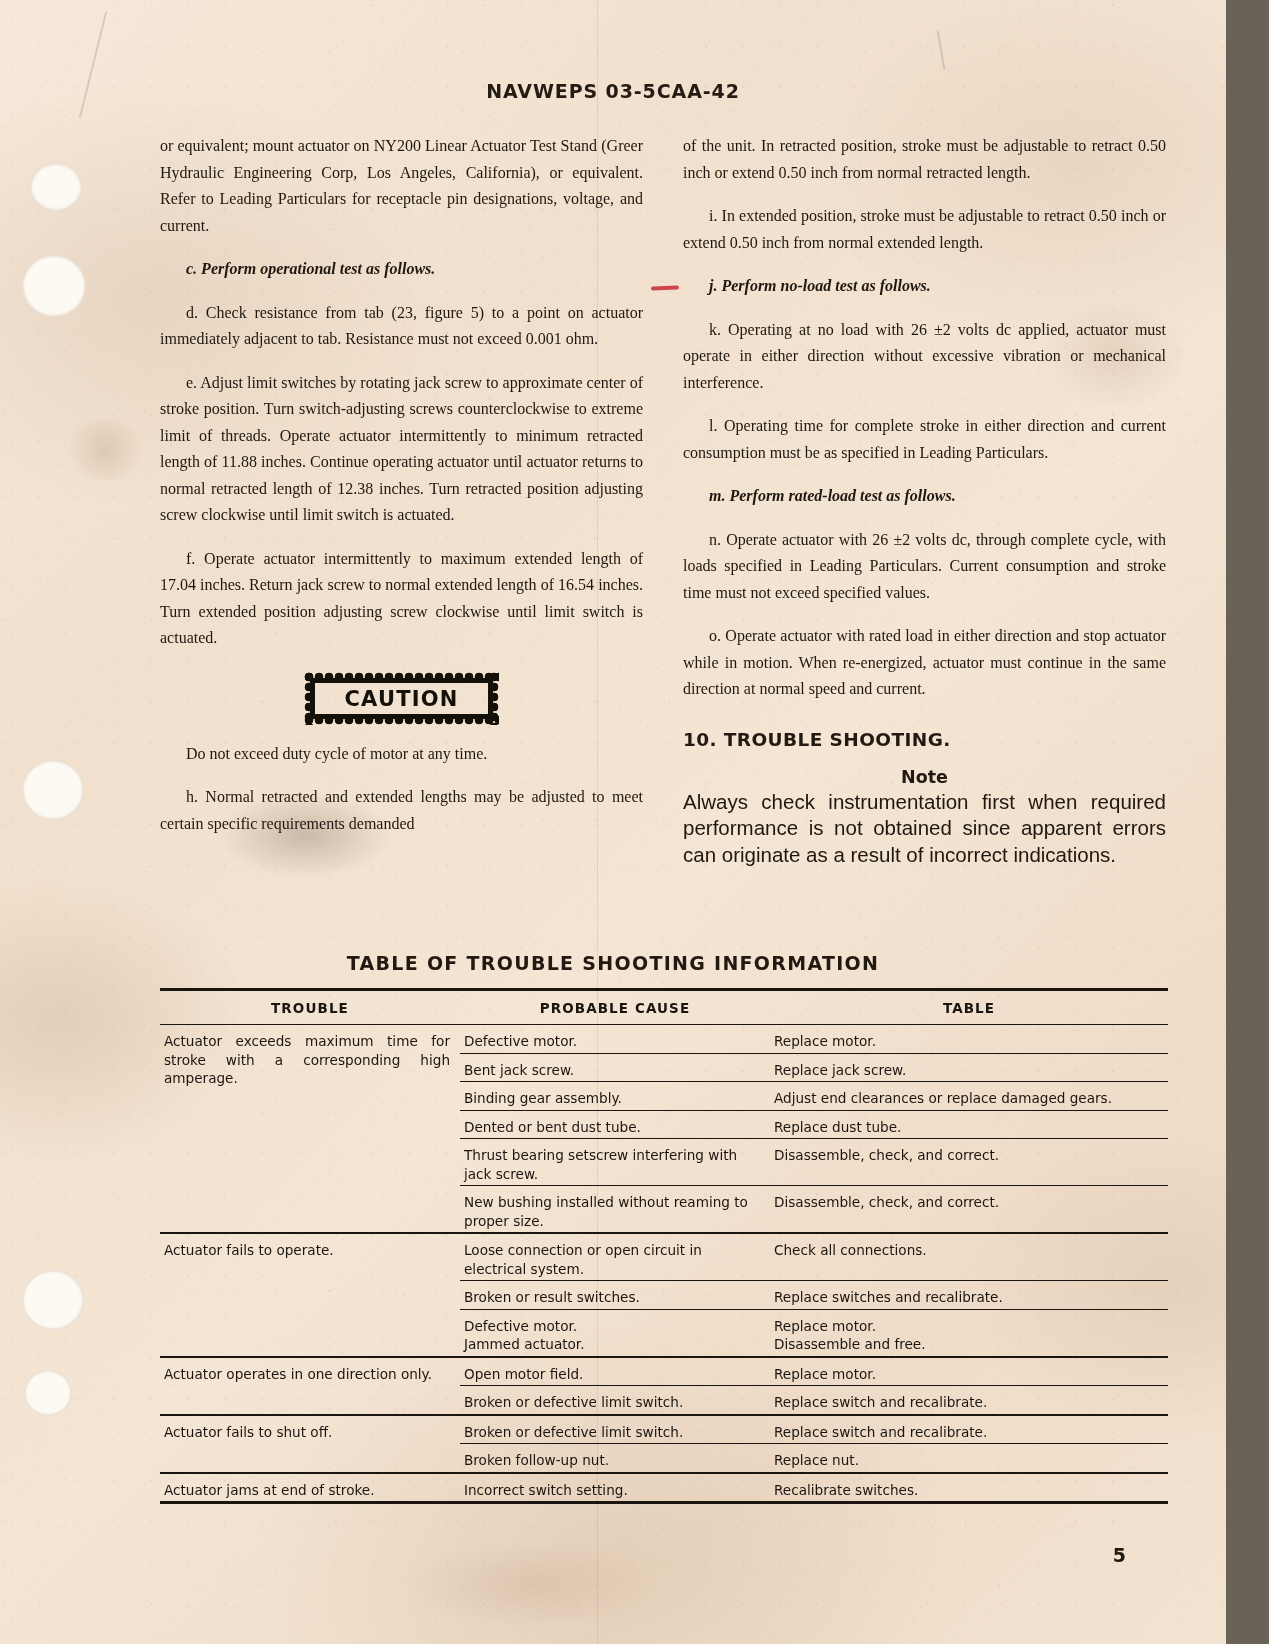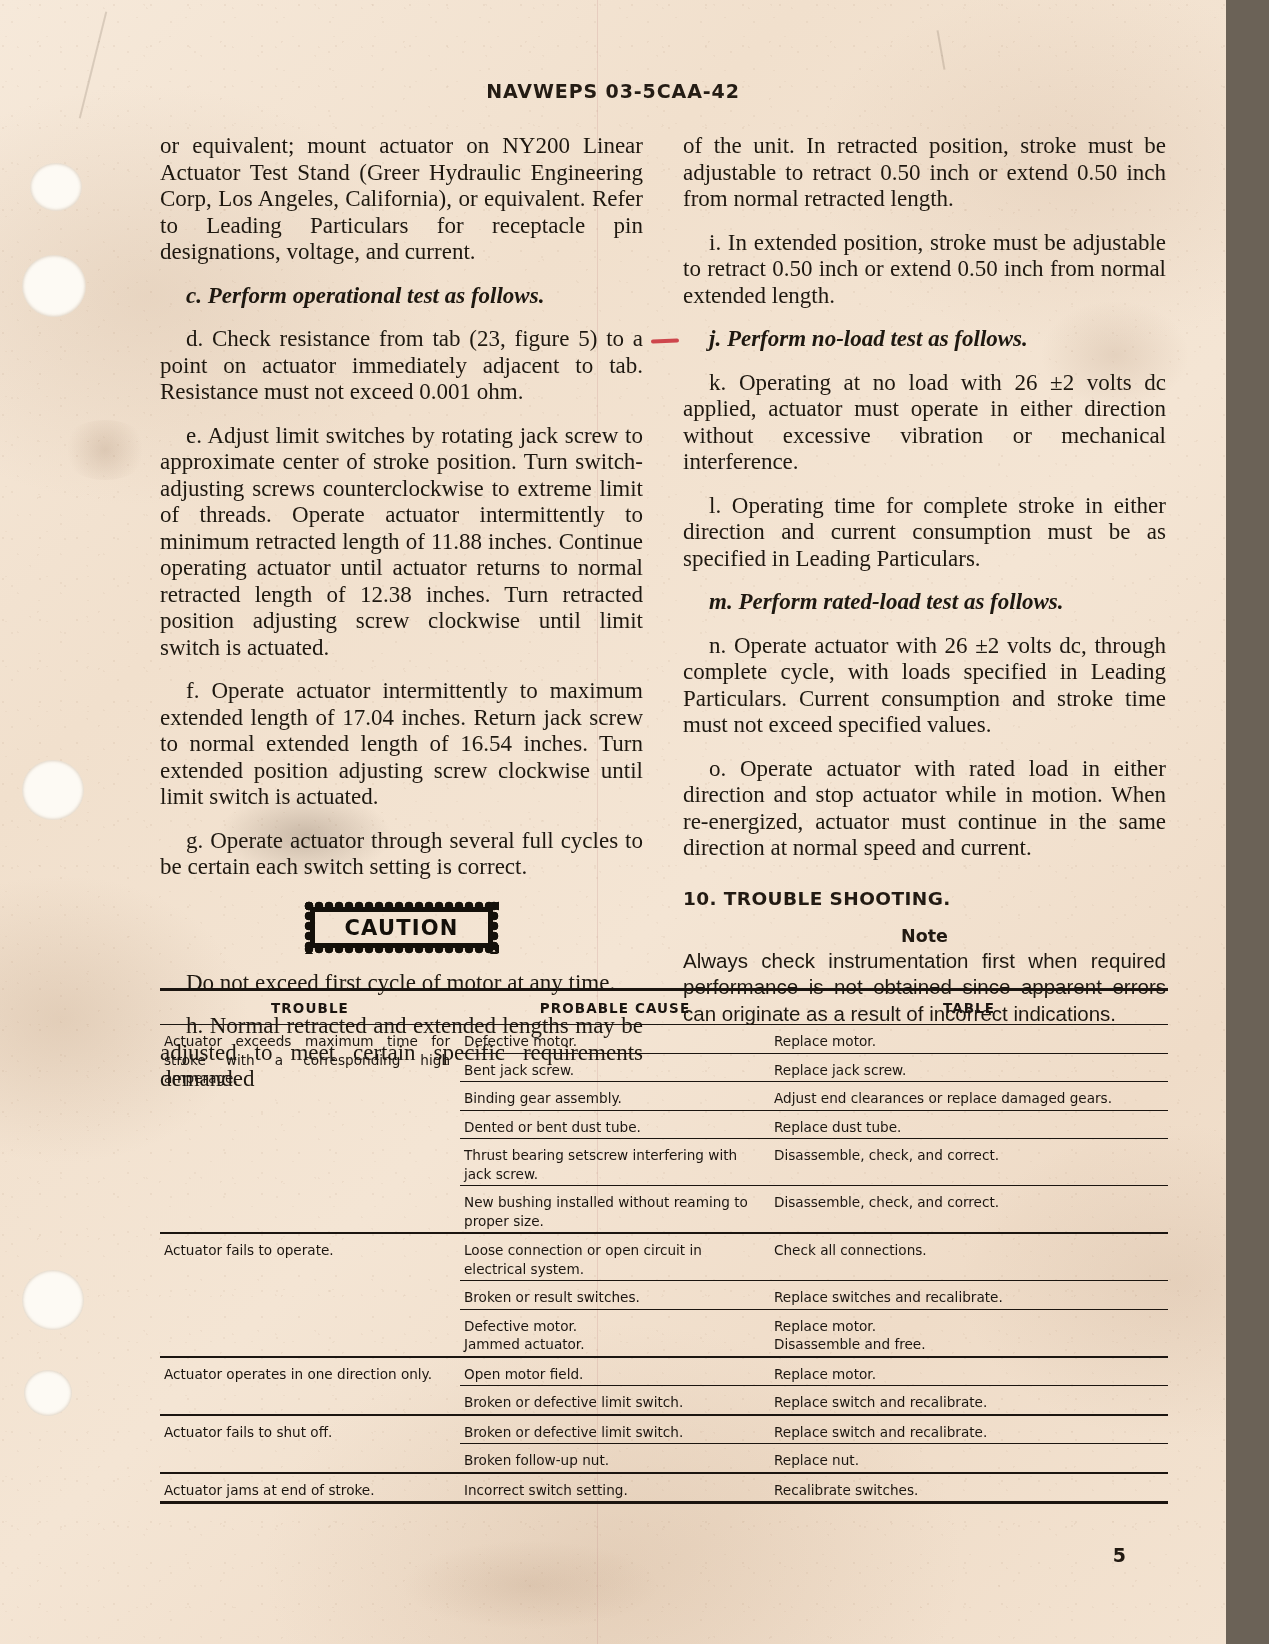--- a/index.html
+++ b/index.html
@@ -78,21 +78,21 @@
     left: 160px;
     width: 1006px;
     display: flex;
     justify-content: space-between;
   }
   .col { width: 483px; }
 
   p.body {
     margin: 0 0 17px 0;
     font-family: "Liberation Serif", serif;
-    font-size: 23px;
+    font-size: 16px;
     line-height: 26.5px;
     text-align: justify;
     color: #1e1810;
     -webkit-hyphens: none;
     hyphens: none;
   }
   p.indent { text-indent: 26px; }
   p.ital   { font-style: italic; font-weight: bold; }
 
   h3.section {
@@ -276,28 +276,27 @@
   <div id="doc-number">NAVWEPS 03-5CAA-42</div>
 
   <div id="columns">
 
     <div class="col">
       <p class="body">or equivalent; mount actuator on NY200 Linear Actuator Test Stand (Greer Hydraulic Engineering Corp, Los Angeles, California), or equivalent. Refer to Leading Particulars for receptacle pin designations, voltage, and current.</p>
       <p class="body indent ital">c. Perform operational test as follows.</p>
       <p class="body indent">d. Check resistance from tab (23, figure 5) to a point on actuator immediately adjacent to tab. Resistance must not exceed 0.001 ohm.</p>
       <p class="body indent">e. Adjust limit switches by rotating jack screw to approximate center of stroke position. Turn switch-adjusting screws counterclockwise to extreme limit of threads. Operate actuator intermittently to minimum retracted length of 11.88 inches. Continue operating actuator until actuator returns to normal retracted length of 12.38 inches. Turn retracted position adjusting screw clockwise until limit switch is actuated.</p>
       <p class="body indent">f. Operate actuator intermittently to maximum extended length of 17.04 inches. Return jack screw to normal extended length of 16.54 inches. Turn extended position adjusting screw clockwise until limit switch is actuated.</p>
-      <p class="body indent">g. Operate actuator through several full cycles to be certain each switch setting is correct.</p>
 
       <div id="caution-wrap">
         <div class="caution-box">
           <span class="caution-label">CAUTION</span>
         </div>
       </div>
-      <p class="body indent">Do not exceed first cycle of motor at any time.</p>
+      <p class="body indent">Do not exceed duty cycle of motor at any time.</p>
       <p class="body indent">h. Normal retracted and extended lengths may be adjusted to meet certain specific requirements demanded</p>
     </div>
 
     <div class="col">
       <p class="body">of the unit. In retracted position, stroke must be adjustable to retract 0.50 inch or extend 0.50 inch from normal retracted length.</p>
       <p class="body indent">i. In extended position, stroke must be adjustable to retract 0.50 inch or extend 0.50 inch from normal extended length.</p>
       <p class="body indent ital rel">
         <span class="red-mark"></span>
         <span>j. Perform no-load test as follows.</span>
       </p>
@@ -306,20 +305,21 @@
       <p class="body indent ital">m. Perform rated-load test as follows.</p>
       <p class="body indent">n. Operate actuator with 26 ±2 volts dc, through complete cycle, with loads specified in Leading Particulars. Current consumption and stroke time must not exceed specified values.</p>
       <p class="body indent">o. Operate actuator with rated load in either direction and stop actuator while in motion. When re-energized, actuator must continue in the same direction at normal speed and current.</p>
 
       <h3 class="section">10. TROUBLE SHOOTING.</h3>
       <h4 class="note-head">Note</h4>
       <p class="note-body">Always check instrumentation first when required performance is not obtained since apparent errors can originate as a result of incorrect indications.</p>
     </div>
   </div>
 
+  <div id="table-title">TABLE OF TROUBLE SHOOTING INFORMATION</div>
 
   <table id="ts-table">
     <colgroup>
         <col class="c1">
         <col class="c2">
         <col class="c3">
       </colgroup>
     <thead>
       <tr>
         <th>TROUBLE</th>

